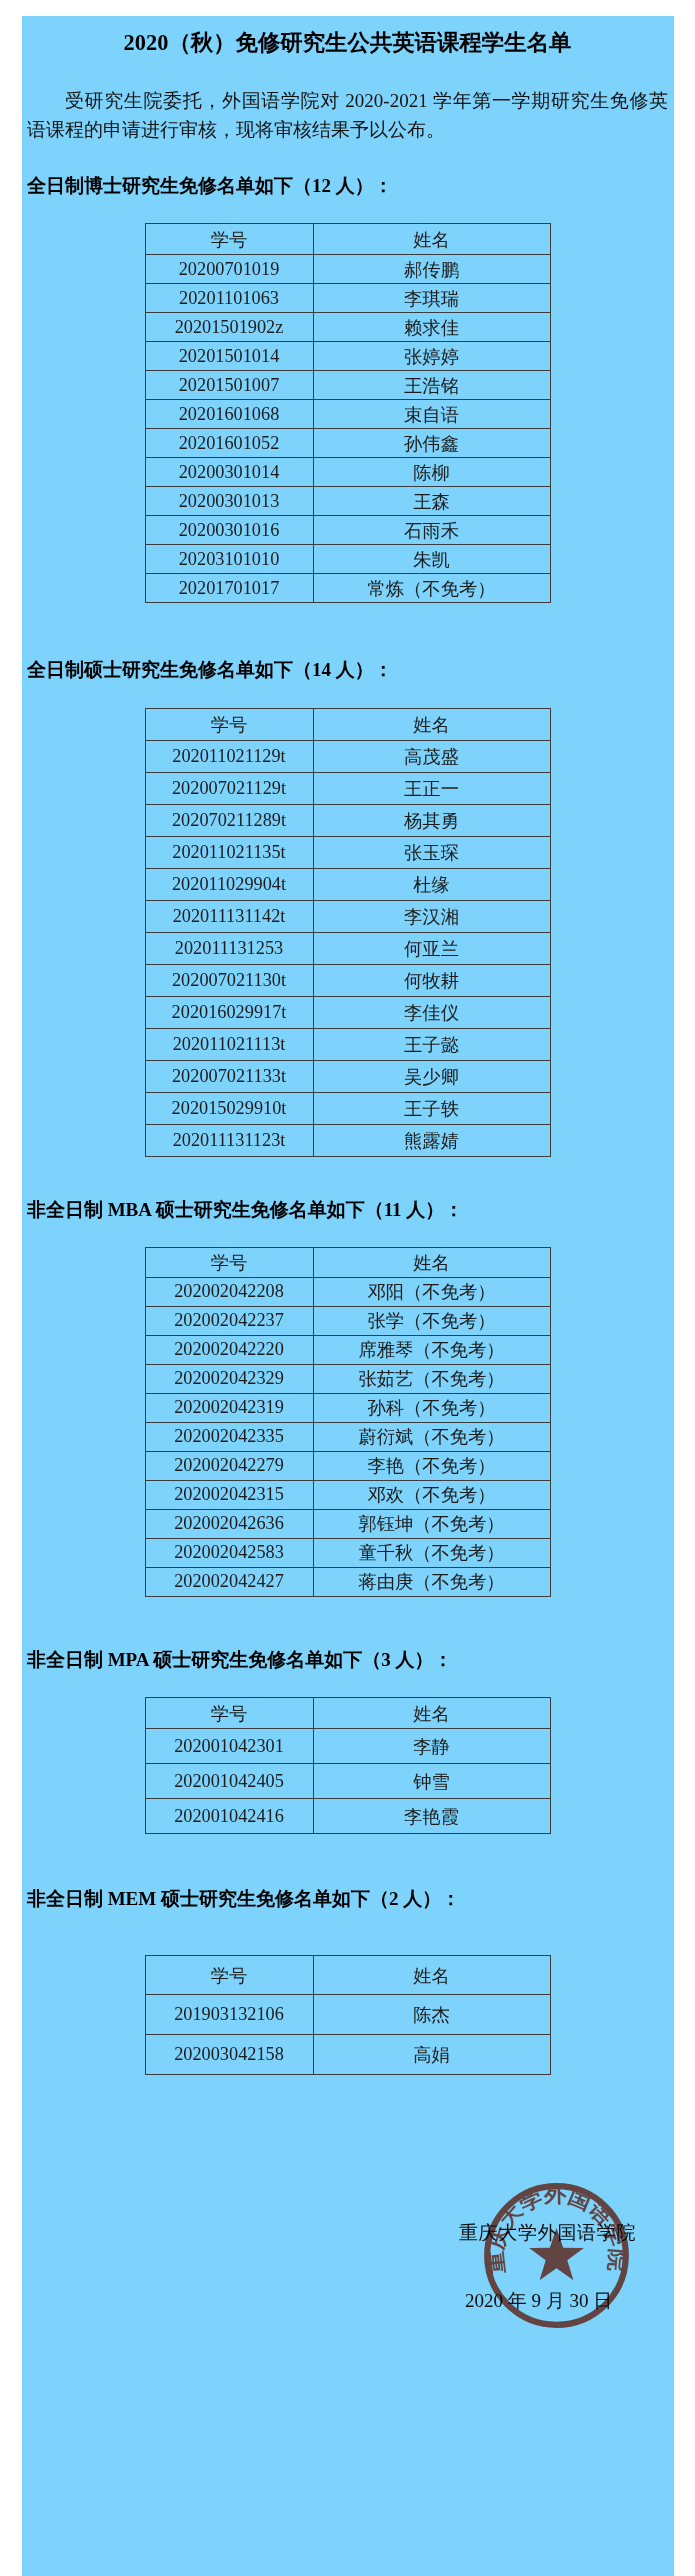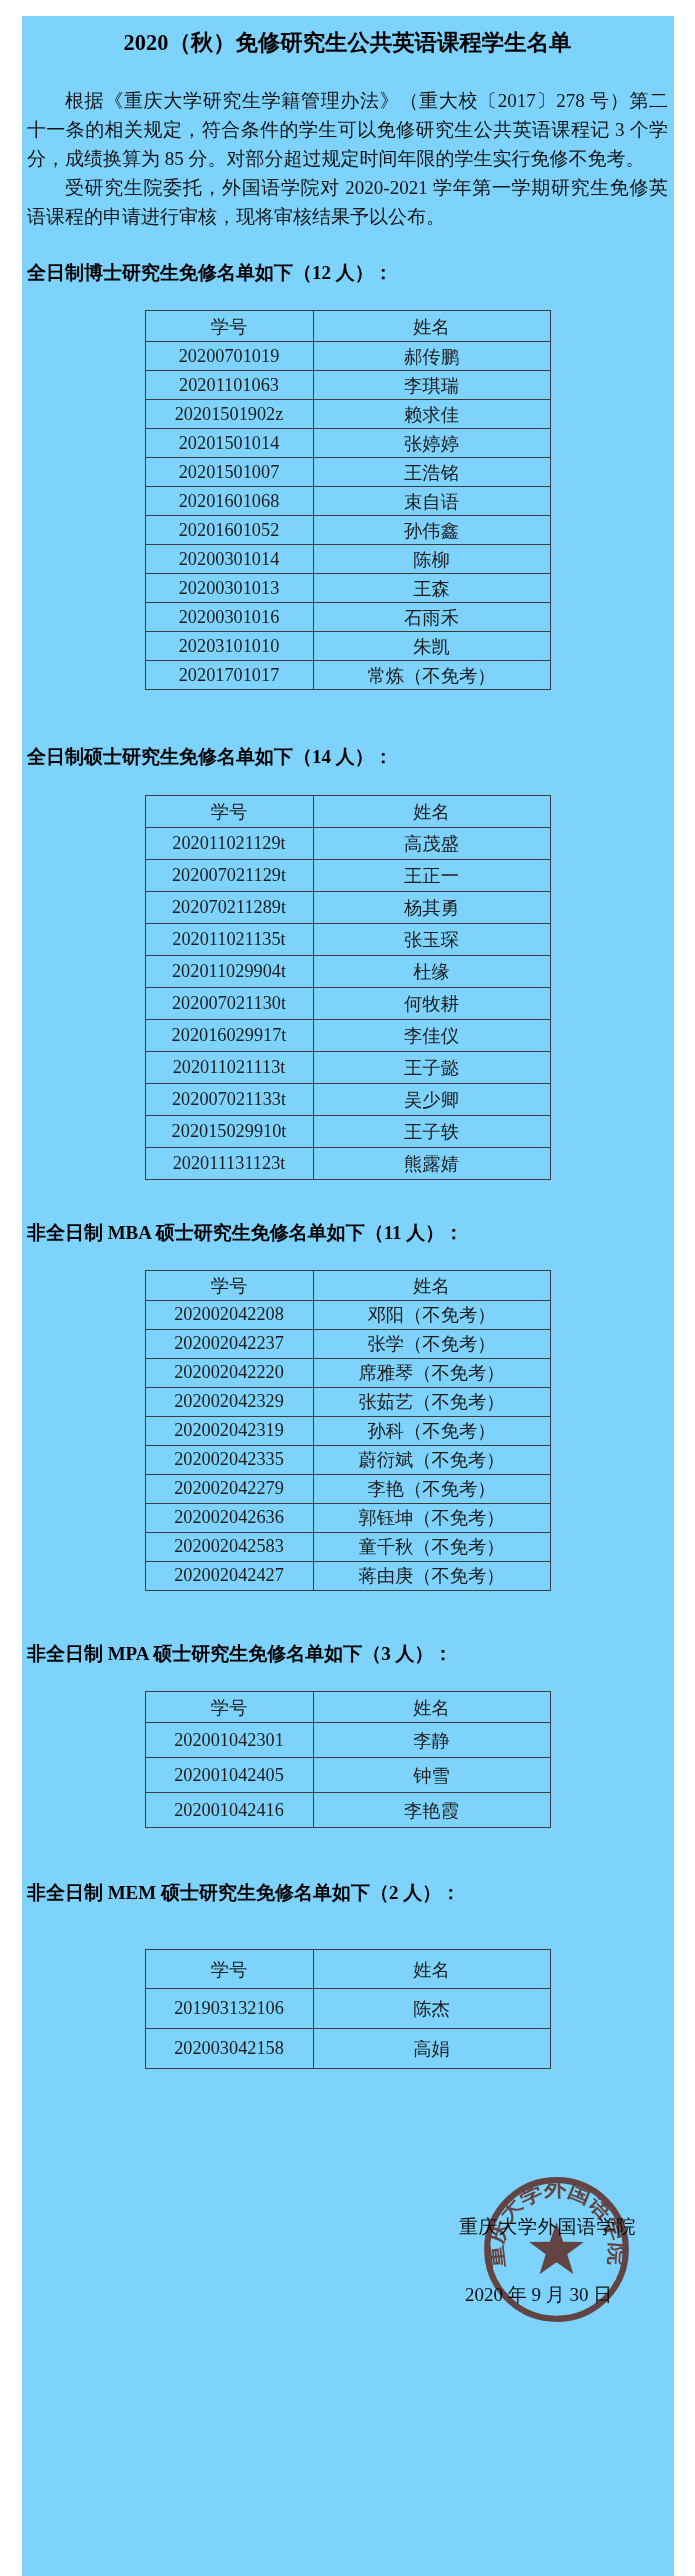--- a/index.html
+++ b/index.html
@@ -104,21 +104,20 @@
   .stamp-fill{fill:#c13b2a;}
   .stamp-text{fill:#c13b2a;font-family:"Liberation Serif","DejaVu Serif",serif;font-weight:700;}
 </style>
 </head>
 <body>
 
 <div class="page">
 
   <h1 class="doc-title">2020（秋）免修研究生公共英语课程学生名单</h1>
 
-  <p class="para">根据《重庆大学研究生学籍管理办法》（重大校〔2017〕278 号）第二十一条的相关规定，符合条件的学生可以免修研究生公共英语课程记 3 个学分，成绩换算为 85 分。对部分超过规定时间年限的学生实行免修不免考。</p>
   <p class="para">受研究生院委托，外国语学院对 2020-2021 学年第一学期研究生免修英语课程的申请进行审核，现将审核结果予以公布。</p>
 
   <h2 class="section-heading s1">全日制博士研究生免修名单如下（12 人）：</h2>
   <table class="roster t1">
     <colgroup>
         <col style="width:168px">
         <col style="width:237px">
       </colgroup>
     <thead>
       <tr>
@@ -205,20 +204,28 @@
         </tr>
         <tr>
           <td>202011021135t</td>
           <td>张玉琛</td>
         </tr>
         <tr>
           <td>202011029904t</td>
           <td>杜缘</td>
         </tr>
         <tr>
+          <td>202011131142t</td>
+          <td>李汉湘</td>
+        </tr>
+        <tr>
+          <td>202011131253</td>
+          <td>何亚兰</td>
+        </tr>
+        <tr>
           <td>202007021130t</td>
           <td>何牧耕</td>
         </tr>
         <tr>
           <td>202016029917t</td>
           <td>李佳仪</td>
         </tr>
         <tr>
           <td>202011021113t</td>
           <td>王子懿</td>
@@ -271,20 +278,24 @@
           <td>202002042319</td>
           <td>孙科（不免考）</td>
         </tr>
         <tr>
           <td>202002042335</td>
           <td>蔚衍斌（不免考）</td>
         </tr>
         <tr>
           <td>202002042279</td>
           <td>李艳（不免考）</td>
+        </tr>
+        <tr>
+          <td>202002042315</td>
+          <td>邓欢（不免考）</td>
         </tr>
         <tr>
           <td>202002042636</td>
           <td>郭钰坤（不免考）</td>
         </tr>
         <tr>
           <td>202002042583</td>
           <td>童千秋（不免考）</td>
         </tr>
         <tr>

